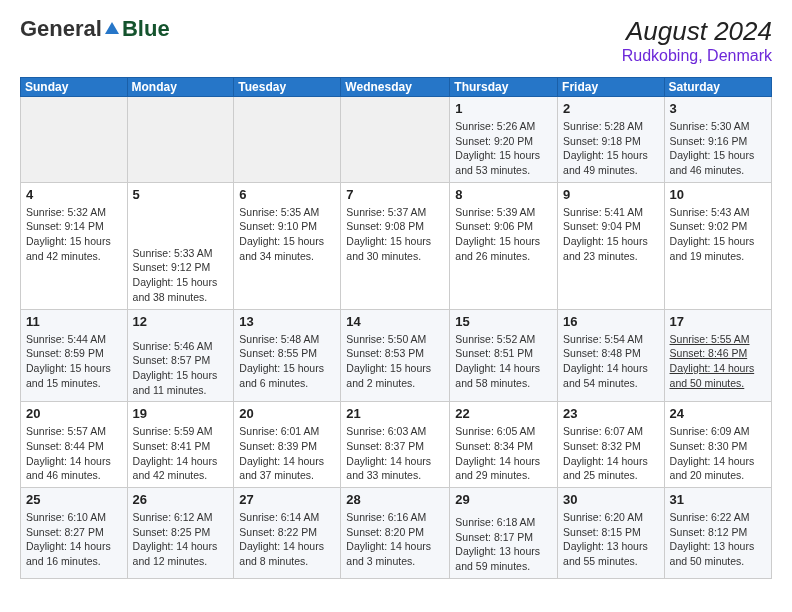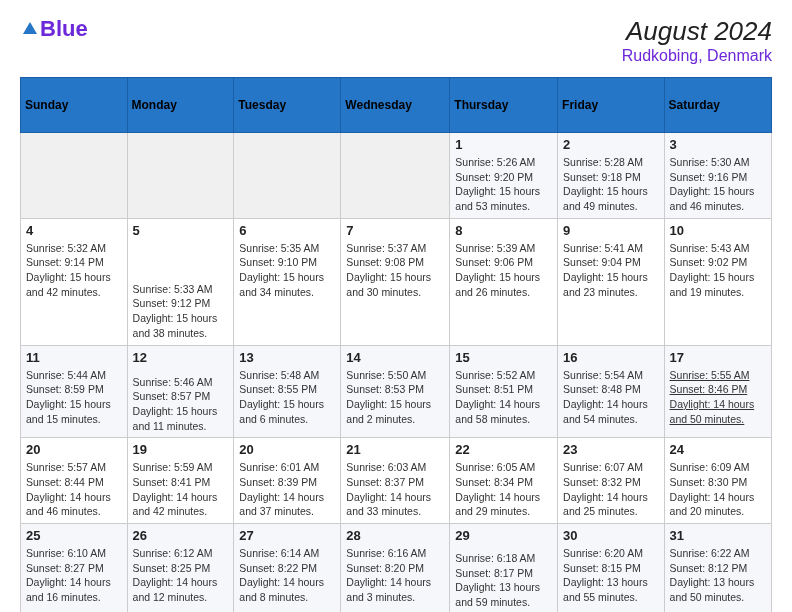--- a/index.html
+++ b/index.html
@@ -21,21 +21,21 @@
       flex-direction: column;
       align-items: flex-start;
     }
     .logo-text {
       display: flex;
       align-items: center;
       font-size: 22px;
       font-weight: bold;
     }
     .logo-general { color: #333; }
-    .logo-blue { color: #6d28d9; }
+    .logo-blue { color: #14532d; }
     .logo-icon {
       display: inline-block;
       width: 18px;
       height: 18px;
       margin: 0 1px;
     }
     .title-block {
       text-align: right;
     }
     .month-year {
@@ -48,22 +48,22 @@
       font-size: 16px;
       color: #6d28d9;
     }
     .calendar {
       width: 100%;
       border-collapse: collapse;
       font-size: 11px;
     }
     .calendar thead th {
       background-color: #2676c8;
-      color: #000000;
-      padding: 20px 4px;
+      color: #ffffff;
+      padding: 2px 4px;
       text-align: left;
       font-size: 12px;
       font-weight: bold;
       border: 1px solid #1a5fa8;
     }
     .calendar tbody td {
       border: 1px solid #ccc;
       padding: 4px 5px;
       vertical-align: top;
       width: 113px;
@@ -91,20 +91,21 @@
     .empty-cell {
       background: #f0f0f0 !important;
     }
   </style>
 </head>
 <body>
 
 <div class="header">
   <div class="logo">
     <div class="logo-text">
+      <span class="logo-general">General</span>
       <svg class="logo-icon" viewBox="0 0 18 18">
         <polygon points="9,2 16,14 2,14" fill="#2676c8"></polygon>
       </svg>
       <span class="logo-blue">Blue</span>
     </div>
   </div>
   <div class="title-block">
     <div class="month-year">August 2024</div>
     <div class="location">Rudkobing, Denmark</div>
   </div>

